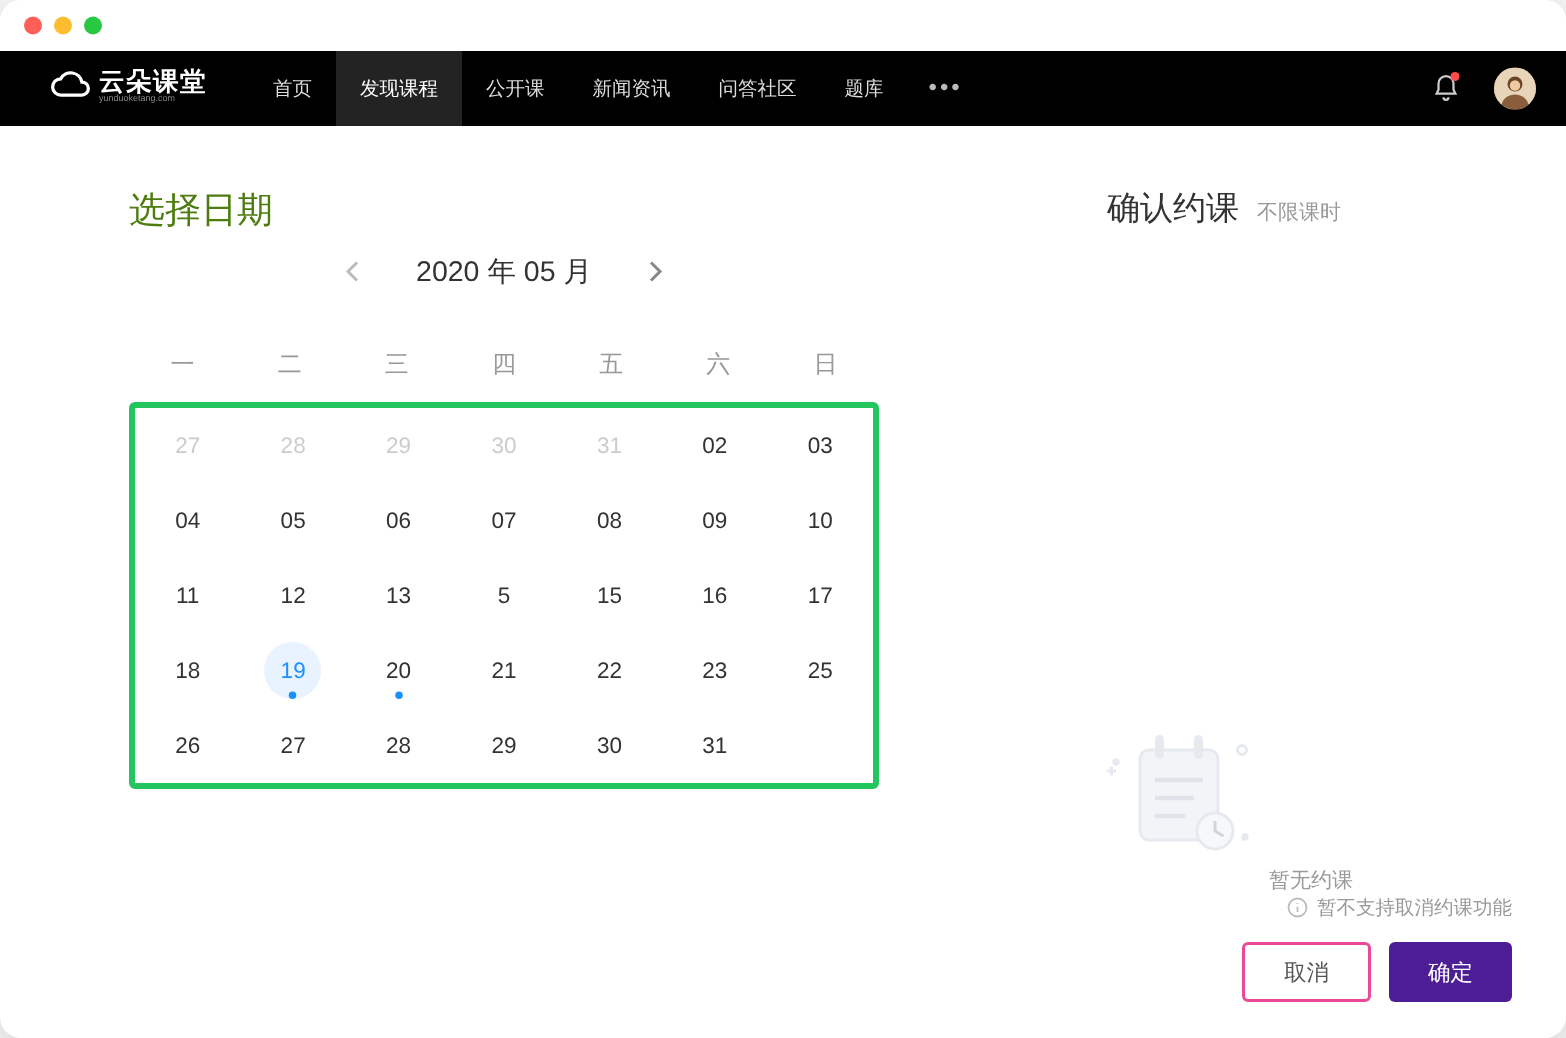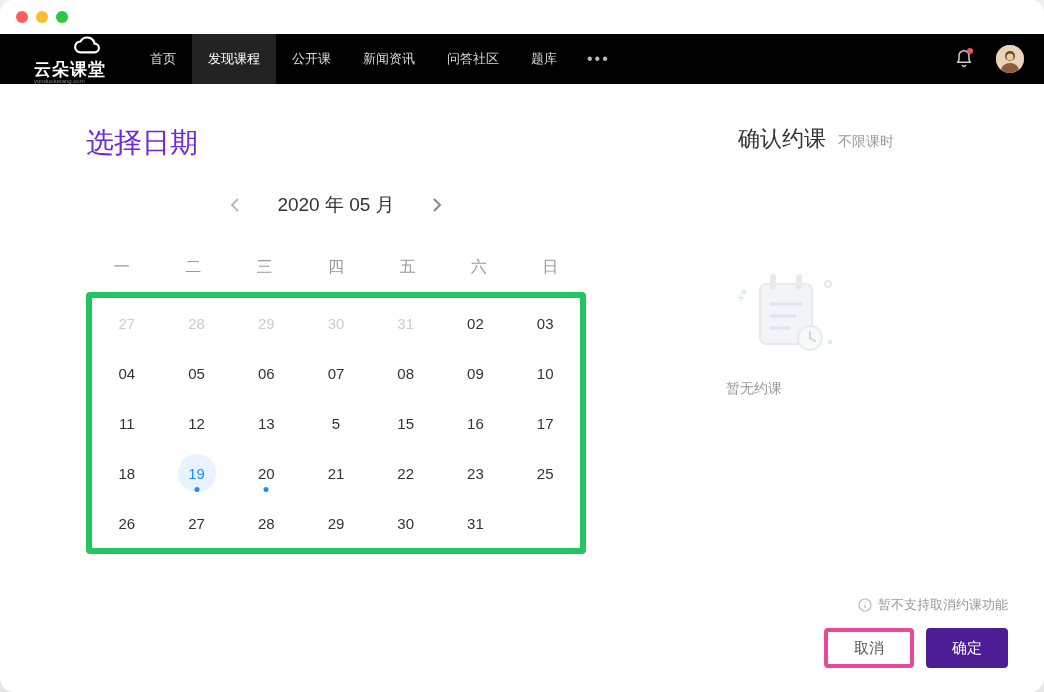--- a/index.html
+++ b/index.html
@@ -29,21 +29,21 @@
     .tl-green { background: #28c840; }
 
     .navbar {
       height: 50px;
       background: #000;
       display: flex;
       align-items: center;
       padding: 0 20px 0 34px;
       color: #fff;
     }
-    .logo { display: flex; align-items: flex-end; margin-right: 28px; flex-direction: column; }
+    .logo { display: flex; align-items: flex-start; margin-right: 28px; }
     .logo-icon { width: 26px; height: 26px; margin-right: 6px; }
     .logo-text { font-size: 17px; font-weight: 600; letter-spacing: 1px; line-height: 1; }
     .logo-sub { font-size: 6px; color: #888; display: block; line-height: 1; }
 
     .nav-items { display: flex; align-items: center; }
     .nav-item {
       font-size: 13px;
       padding: 0 16px;
       height: 50px;
       display: flex;
@@ -55,21 +55,21 @@
     .nav-more { padding: 0 14px; color: #bbb; letter-spacing: 2px; cursor: pointer; }
 
     .nav-right { margin-left: auto; display: flex; align-items: center; gap: 22px; }
     .bell { position: relative; width: 20px; height: 20px; cursor: pointer; }
     .bell-dot { position: absolute; top: -1px; right: 1px; width: 6px; height: 6px; background: #ff4d4f; border-radius: 50%; }
     .avatar { width: 28px; height: 28px; border-radius: 50%; background: linear-gradient(135deg,#d9a876,#8b5a3c); cursor: pointer; overflow: hidden; }
 
     .content { display: flex; height: calc(692px - 34px - 50px); }
 
     .left-panel { flex: 1; padding: 40px 0 0 86px; }
-    .left-title { font-size: 28px; color: #6d28d9; font-weight: 500; margin-bottom: 30px; }
+    .left-title { font-size: 24px; color: #4d7c0f; font-weight: 500; margin-bottom: 12px; }
 
     .calendar { width: 500px; }
     .cal-header { display: flex; align-items: center; justify-content: center; gap: 30px; margin-bottom: 24px; }
     .cal-nav { width: 24px; height: 24px; display: flex; align-items: center; justify-content: center; cursor: pointer; color: #999; }
     .cal-title { font-size: 19px; color: #333; }
     .cal-weekday { font-size: 16px; color: #999; height: 50px; display: flex; align-items: center; justify-content: center; }
     .cal-day {
       height: 50px;
       display: flex;
       align-items: center;
@@ -95,43 +95,43 @@
     .cal-day .dot {
       position: absolute;
       bottom: 6px;
       left: 50%;
       transform: translateX(-50%);
       width: 5px; height: 5px;
       background: #1890ff;
       border-radius: 50%;
       z-index: 2;
     }
-    .cal-body-wrap { border: 6px solid #22c55e; border-radius: 4px; }
+    .cal-body-wrap { border: 4px solid #22c55e; border-radius: 4px; }
     .cal-body { display: grid; grid-template-columns: repeat(7, 1fr); }
     .cal-weekdays { display: grid; grid-template-columns: repeat(7, 1fr); }
 
     .right-panel {
       width: 354px;
       padding: 40px 36px 24px 36px;
       display: flex;
       flex-direction: column;
     }
     .right-header { display: flex; align-items: baseline; gap: 12px; margin-bottom: 20px; }
     .right-title { font-size: 22px; color: #333; font-weight: 500; margin-left: 12px; }
     .right-sub { font-size: 14px; color: #999; }
 
-    .empty-state { flex: 1; display: flex; flex-direction: column; align-items: flex-start; justify-content: flex-start; padding-top: 90px; }
+    .empty-state { flex: 1; display: flex; align-items: flex-end; justify-content: flex-start; padding-top: 90px; }
     .empty-illustration { width: 120px; height: 100px; margin-bottom: 16px; position: relative; }
     .empty-text { font-size: 14px; color: #999; }
 
     .right-footer { margin-top: auto; }
     .notice { display: flex; align-items: center; gap: 6px; font-size: 13px; color: #999; margin-bottom: 14px; justify-content: flex-end; }
     .actions { display: flex; gap: 12px; justify-content: flex-end; }
     .btn { height: 40px; padding: 0 26px; border-radius: 4px; font-size: 15px; cursor: pointer; border: none; }
-    .btn-cancel { background: #fff; border: 4px solid #ec4899; color: #555; }
+    .btn-cancel { background: #fff; border: 2px solid #ec4899; color: #555; }
     .btn-primary { background: #4c1d95; color: #fff; }
   </style>
 </head>
 <body>
 
 <div class="window">
 
   <div class="titlebar">
     <div class="traffic-light tl-red"></div>
     <div class="traffic-light tl-yellow"></div>

